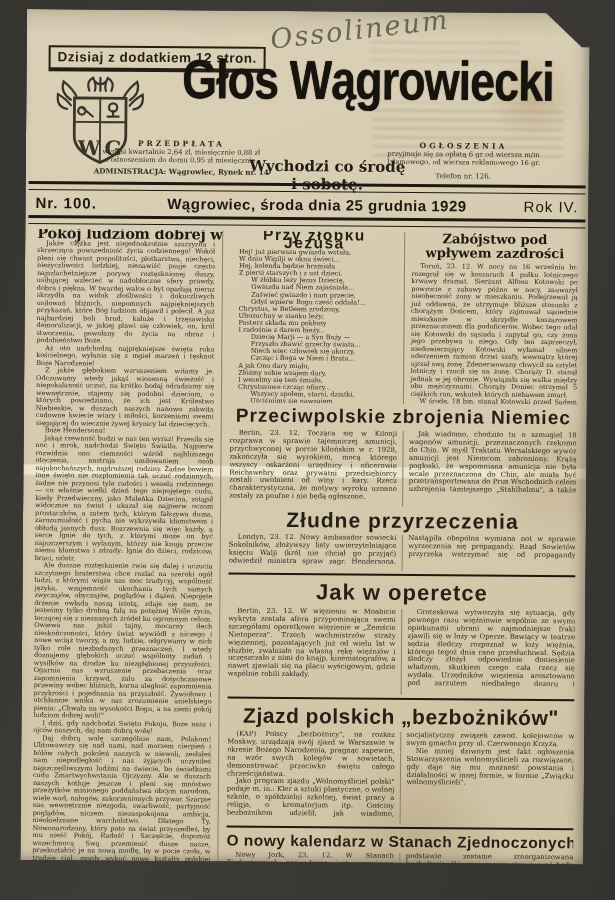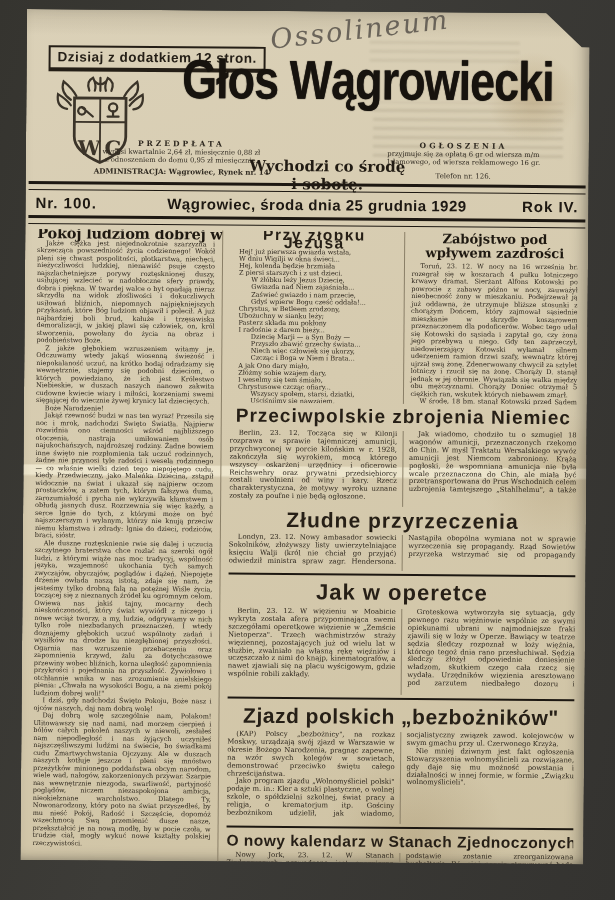--- a/index.html
+++ b/index.html
@@ -53,21 +53,21 @@
   .subtitle{position:absolute;left:220px;right:180px;top:146px;text-align:center;
     font-family:"DejaVu Serif",serif;font-weight:bold;font-size:15px;color:#211b13;}
   .ogloszenia{position:absolute;right:18px;top:130px;width:215px;text-align:center;
     font-family:"DejaVu Serif",serif;font-size:6.8px;line-height:8px;color:#2e281f;}
   .phone-line{margin-top:6px;font-size:7px;}
   
   .rule-heavy{height:5px;border-top:3px solid #1d1812;border-bottom:1px solid #1d1812;margin:0 3px;}
   .dateline{display:flex;align-items:center;height:25px;padding:0 10px;color:#1d1812;}
   .dl-issue{width:130px;font-weight:bold;font-size:15px;letter-spacing:1px;}
   .dl-date{flex:1;text-align:center;font-weight:bold;font-size:15px;letter-spacing:.5px;}
-  .dl-year{width:110px;text-align:right;font-weight:bold;font-size:15px;letter-spacing:1px;}
+  .dl-year{width:110px;text-align:right;font-weight:normal;font-size:15px;letter-spacing:1px;}
   
   .bodygrid{display:flex;padding:5px 10px 0 12px;height:638px;overflow:hidden;}
   .leftcol{width:178px;padding-right:7px;border-right:1px solid #8a7f67;overflow:hidden;}
   .rightarea{flex:1;padding-left:8px;overflow:hidden;}
   .serif-h{font-family:"DejaVu Serif",serif;font-weight:bold;color:#1f1911;}
   .lead-h{font-size:14.5px;letter-spacing:-.2px;margin:0 0 3px;text-align:center;white-space:nowrap;}
   .col-text{font-family:"DejaVu Serif",serif;font-size:6.5px;line-height:7.5px;color:#2b241b;}
   .body-p{margin:0;text-indent:9px;text-align:justify;}
   .row1{display:flex;height:172px;overflow:hidden;}
   .poemblk{width:50%;padding-right:6px;border-right:1px solid #8a7f67;overflow:hidden;}
@@ -147,22 +147,23 @@
     <span class="dl-year">Rok IV.</span>
   </div>
 
   <div class="rule-heavy"></div>
 
   <div class="bodygrid">
 
     <div class="leftcol col-text">
       <h2 class="serif-h lead-h">Pokój ludziom dobrej woli</h2>
       <p class="body-p">Jakże ciężka jest niejednokrotnie szarzyzna i skrzecząca powszedniość życia codziennego! Wokół pleni się chwast pospolitości, plotkarstwa, niechęci, nieżyczliwości ludzkiej, nienawiść psuje często najszlachetniejsze porywy roztęsknionej duszy, usiłującej wzlecieć w nadobłoczne sfery prawdy, dobra i piękna. W twardej walce o byt opadają nieraz skrzydła na widok złośliwości i dokuczliwych usiłowań bliźnich, niepomnych najpiękniejszych przykazań, które Bóg ludziom objawił i polecił. A już najbardziej boli brud, kałuże i trzęsawiska demoralizacji, w jakiej plawi się człowiek, on, król stworzenia, powołany do życia na obraz i podobieństwo Boże.</p>
+      <p class="body-p">Aż oto nadchodzą najpiękniejsze święta roku kościelnego, wyłania się z mgieł marzeń i tęsknot Boże Narodzenie!</p>
       <p class="body-p">Z jakże głębokiem wzruszeniem witamy je. Odczuwamy wtedy jakąś wiosenną świeżość i niepokalaność uczuć, na krótko bodaj odradzamy się wewnętrznie, stajemy się podobni dzieciom, o których powiedziano, że ich jest Królestwo Niebieskie, w duszach naszych nanowo zakwita cudowne kwiecie wiary i miłości, korzeniami swemi sięgającej do wiecznie żywej krynicy lat dziecięcych.</p>
-      <p class="body-p">Boże Narodzenie!</p>
+      <p class="body-p">Boże Hendersona!</p>
       <p class="body-p">Jakąż rzewność budzi w nas ten wyraz! Przesila się noc i mrok, nadchodzi Święto Światła. Najpierw rozwidnia ono ciemności wśród najbliższego otoczenia, nastraja umiłowaniem osób najukochańszych, najdroższej rodziny. Żadne bowiem inne święto nie rozpłomienia tak uczuć rodzinnych, żadne nie przynosi tyle radości i wesela rodzinnego — co właśnie wielki dzień tego niepojętego cudu, kiedy Przedwieczny, jako Maleńka Dziecina, zstąpił widocznie na świat i ukazał się najpierw oczom prostaczków, a zatem tych, którym fałszywa duma, zarozumiałość i pycha nie wykrzywiła kłamstwem i obłudą jasnych dusz. Rozrzewnia się więc każdy, a serce lgnie do tych, z którymi może on być najszczerszym i wylanym, którzy nie knują przeciw niemu kłamstwa i zdrady: lgnie do dzieci, rodziców, braci, sióstr.</p>
       <p class="body-p">Ale duszne roztęsknienie rwie się dalej i uczucia szczytnego braterstwa chce rozlać na szeroki ogół ludzi, z którymi wiąże nas moc tradycyj, wspólność języka, wzajemność ukochania tych samych zwyczajów, obyczajów, poglądów i dążeń. Niepojęte drżenie owłada naszą istotą, zdaje się nam, że jesteśmy tylko drobną falą na potężnej Wiśle życia, toczącej się z nieznanych źródeł ku ogromnym celom. Owiewa nas jakiś tajny, mocarny dech nieskończoności, który świat wywiódł z niczego i nowe wciąż tworzy, a my, ludzie, odgrywamy w nich tylko role niezbadanych przeznaczeń. I wtedy doznajemy głębokich uczuć wspólnoty zadań i wysiłków na drodze ku niezgłębionej przyszłości. Ogarnia nas wzruszenie przebaczenia oraz zapomnienia krzywd, żalu za dotychczasowe przewiny wobec bliźnich, korna uległość zapomnienia przykrości i pojednania na przyszłość. Żywiołowo i otchłannie wnika w nas zrozumienie anielskiego pienia: „Chwała na wysokości Bogu, a na ziemi pokój ludziom dobrej woli!"</p>
       <p class="body-p">I dziś, gdy nadchodzi Święto Pokoju, Boże nasz i ojców naszych, daj nam dobrą wolę!</p>
       <p class="body-p">Daj dobrą wolę szczególnie nam, Polakom! Ulitowawszy się nad nami, nad morzem cierpień i bólów całych pokoleń naszych w niewoli, zesłałeś nam niepodległość i nas żyjących uczyniłeś najszczęśliwszymi ludźmi na świecie, bo świadkami cudu Zmartwychwstania Ojczyzny. Ale w duszach naszych kotłuje jeszcze i pleni się mnóstwo przeżytków minionego poddaństwa obcym narodom, wiele wad, nałogów, zakorzenionych przywar. Szarpie nas wewnętrznie niezgoda, swarliwość, partyjność poglądów, niczem niezaspokojona ambicja, nieokiełznane warcholstwo. Dlatego Ty, Nowonarodzony, który poto na świat przyszedłeś, by mu nieść Pokój, Radość i Szczęście, dopomóż wszechmocą Swą przemienić dusze nasze, przekształcić je na nową modłę, by w pocie czoła, w trudzie ciał, mogły wykuć nowe kształty polskiej rzeczywistości.</p>
 
     </div>
 
     <div class="rightarea">
 
       <div class="row1">

